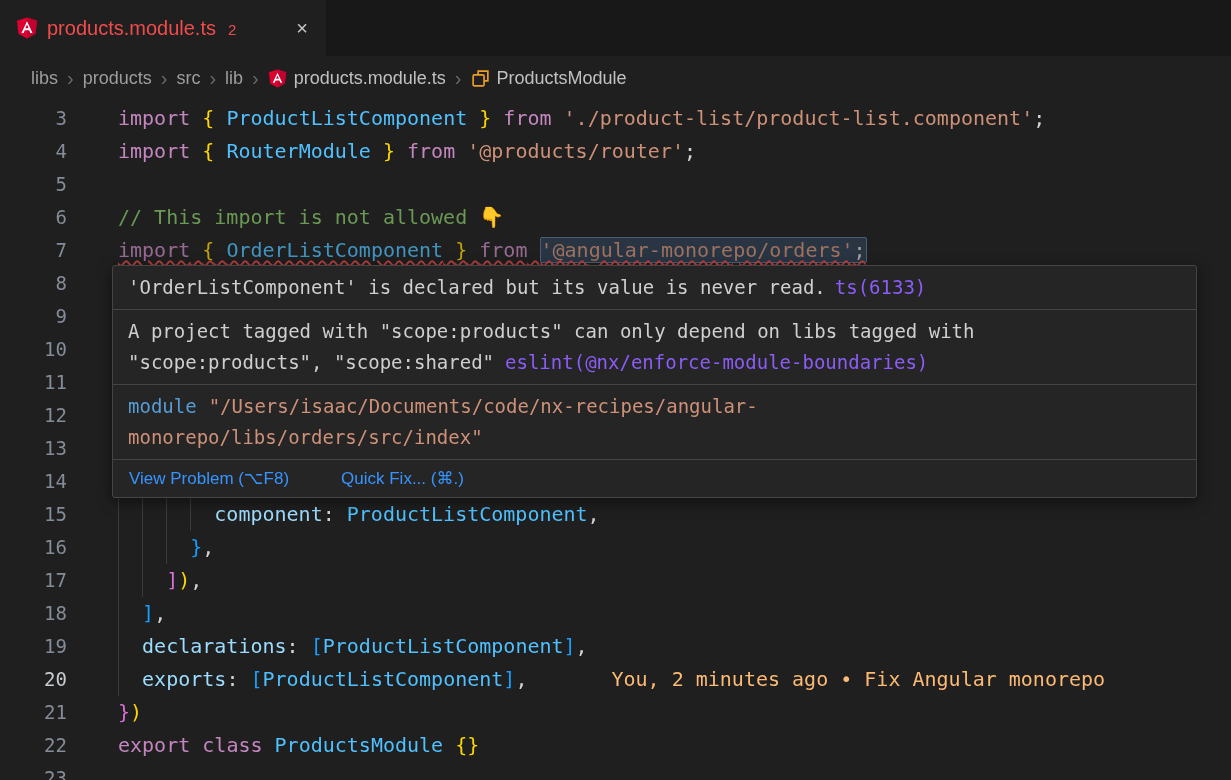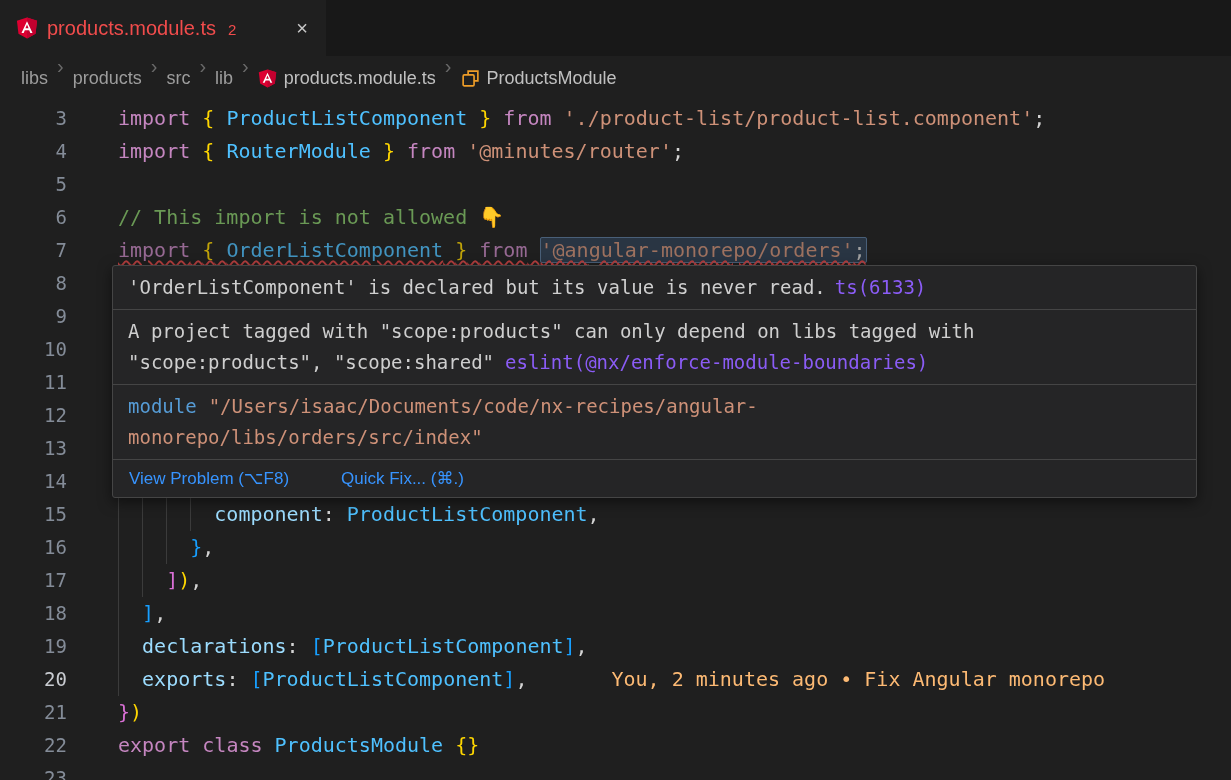--- a/index.html
+++ b/index.html
@@ -9,21 +9,21 @@
   
   .tab-bar{height:56px;background:#181818;display:flex;align-items:stretch}
   .tab{width:326px;background:#1f1f1f;display:flex;align-items:center;padding:0 16px;gap:9px;cursor:pointer}
   .tab-icon{width:22px;height:22px;flex:none;display:flex}
   .tab-icon svg,.bc-ico svg{width:100%;height:100%}
   .tab-title{font-size:20px;color:#f14c4c;white-space:nowrap}
   .tab-badge{font-size:15px;color:#f14c4c;margin-left:3px;padding-top:3px}
   .tab-close{margin-left:auto;color:#c8c8c8;font-size:20px;cursor:pointer;padding:0 2px}
 
   
-  .breadcrumbs{height:44px;background:#1f1f1f;display:flex;padding-left:21px;font-size:18px;color:#9d9d9d}
+  .breadcrumbs{height:44px;background:#1f1f1f;display:flex;align-items:center;padding-left:31px;font-size:18px;color:#9d9d9d}
   .bc-item{display:inline-flex;align-items:center;gap:7px;cursor:pointer;white-space:nowrap}
   .bc-sep{color:#6a6a6a;font-size:20px;padding:0 9px;line-height:1}
   .bc-ico{width:19px;height:19px;display:inline-flex}
   .bc-item.has-icon .bc-label{color:#c0c0c0}
 
   
   .editor{position:relative;padding-top:2px;font-family:"DejaVu Sans Mono","Liberation Mono",monospace}
   .row{display:flex;height:33px;line-height:33px;font-size:20px}
   .ln{width:100px;flex:none;text-align:right;padding-right:33px;color:#848c98;font-size:19px;cursor:pointer}
   .ln.active{color:#c9ccd1}
@@ -108,21 +108,21 @@
     </span>
   </div>
 
 <div class="editor">
     <div class="row">
       <div class="ln">3</div>
       <div class="lc"><span class="t-kw">import</span><span class="t-pln"> </span><span class="t-b1">{</span><span class="t-pln"> </span><span class="t-cls">ProductListComponent</span><span class="t-pln"> </span><span class="t-b1">}</span><span class="t-pln"> </span><span class="t-kw">from</span><span class="t-pln"> </span><span class="t-str">'./product-list/product-list.component'</span><span class="t-pln">;</span></div>
     </div>
     <div class="row">
       <div class="ln">4</div>
-      <div class="lc"><span class="t-kw">import</span><span class="t-pln"> </span><span class="t-b1">{</span><span class="t-pln"> </span><span class="t-cls">RouterModule</span><span class="t-pln"> </span><span class="t-b1">}</span><span class="t-pln"> </span><span class="t-kw">from</span><span class="t-pln"> </span><span class="t-str">'@minutes/router'</span><span class="t-pln">;</span></div>
+      <div class="lc"><span class="t-kw">import</span><span class="t-pln"> </span><span class="t-b1">{</span><span class="t-pln"> </span><span class="t-cls">RouterModule</span><span class="t-pln"> </span><span class="t-b1">}</span><span class="t-pln"> </span><span class="t-kw">from</span><span class="t-pln"> </span><span class="t-str">'@products/router'</span><span class="t-pln">;</span></div>
     </div>
     <div class="row">
       <div class="ln">5</div>
       <div class="lc"></div>
     </div>
     <div class="row">
       <div class="ln">6</div>
       <div class="lc"><span class="t-cmt">// This import is not allowed </span><span class="t-emo">👇</span></div>
     </div>
     <div class="row">

